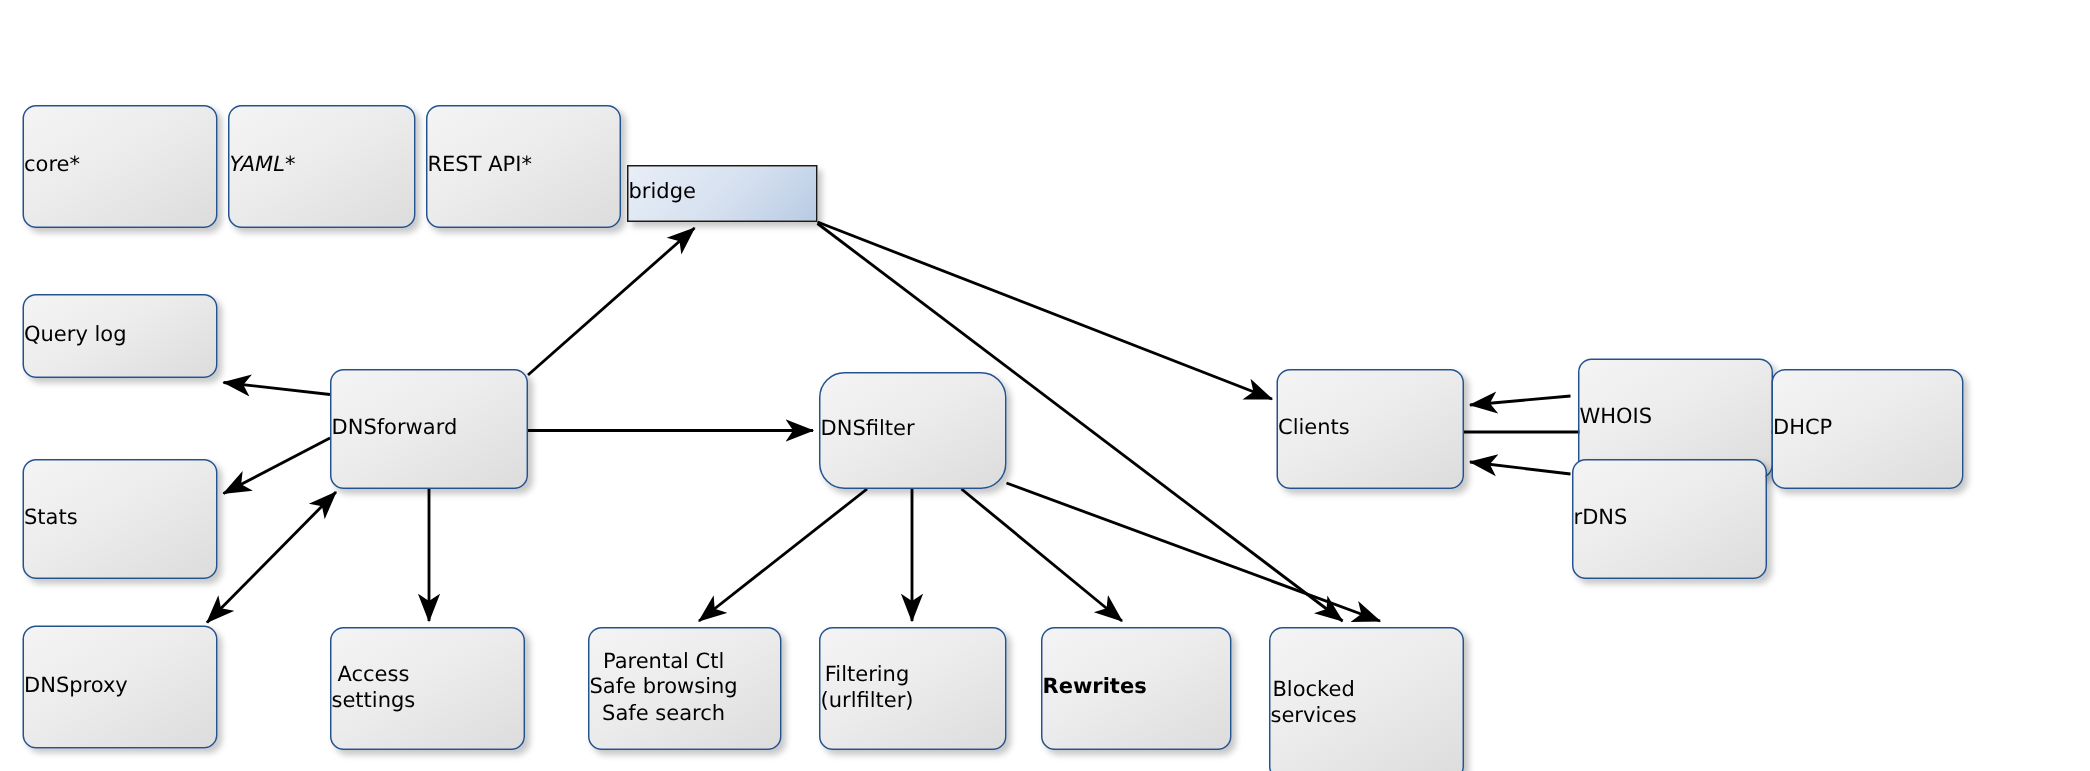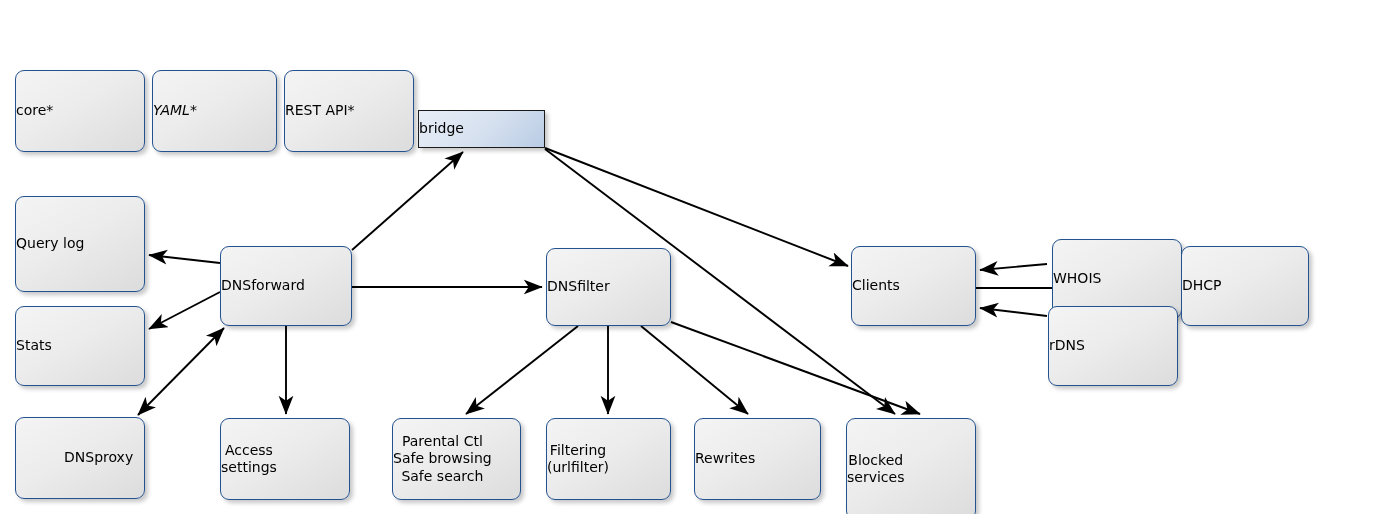--- a/index.html
+++ b/index.html
@@ -89,33 +89,33 @@
         <polyline points="1047,316 980,308" marker-end="url(#arrowEnd)"></polyline>
         <polyline points="976,288 1246,288" marker-end="url(#arrowEnd)"></polyline>
       </g>
   </svg>
 
   <div id="node-layer">
       <div class="node" style="left: 15px; top: 70px; width: 130px; height: 82px;"><span>core*</span></div>
       <div class="node" style="left: 152px; top: 70px; width: 125px; height: 82px; font-style: italic;"><span>YAML*</span></div>
       <div class="node" style="left: 284px; top: 70px; width: 130px; height: 82px;"><span>REST API*</span></div>
       <div class="node accent" style="left: 418px; top: 110px; width: 127px; height: 38px;"><span>bridge</span></div>
-      <div class="node" style="left: 15px; top: 196px; width: 130px; height: 96px;"><span>Query log</span></div>
+      <div class="node" style="left: 15px; top: 196px; width: 130px; height: 56px;"><span>Query log</span></div>
       <div class="node" style="left: 15px; top: 306px; width: 130px; height: 80px;"><span>Stats</span></div>
-      <div class="node" style="left: 15px; top: 417px; width: 130px; height: 82px; padding-left: 48px;"><span>DNSproxy</span></div>
+      <div class="node" style="left: 15px; top: 417px; width: 130px; height: 82px;"><span>DNSproxy</span></div>
       <div class="node" style="left: 220px; top: 246px; width: 132px; height: 80px;"><span>DNSforward</span></div>
       <div class="node" style="left: 220px; top: 418px; width: 130px; height: 82px;"><span>Access
 settings</span></div>
-      <div class="node" style="left: 546px; top: 248px; width: 125px; height: 78px;"><span>DNSfilter</span></div>
+      <div class="node" style="left: 546px; top: 248px; width: 125px; height: 78px; border-radius: 17px;"><span>DNSfilter</span></div>
       <div class="node" style="left: 392px; top: 418px; width: 129px; height: 82px;"><span>Parental Ctl
 Safe browsing
 Safe search</span></div>
       <div class="node" style="left: 546px; top: 418px; width: 125px; height: 82px;"><span>Filtering
 (urlfilter)</span></div>
-      <div class="node" style="left: 694px; top: 418px; width: 127px; height: 82px;"><span>Rewrites</span></div>
+      <div class="node" style="left: 694px; top: 418px; width: 127px; height: 82px; font-weight: bold;"><span>Rewrites</span></div>
       <div class="node" style="left: 846px; top: 418px; width: 130px; height: 102px;"><span>Blocked
 services</span></div>
       <div class="node" style="left: 851px; top: 246px; width: 125px; height: 80px;"><span>Clients</span></div>
       <div class="node" style="left: 1052px; top: 196px; width: 130px; height: 80px; margin-top: 43px;"><span>WHOIS</span></div>
       <div class="node" style="left: 1048px; top: 306px; width: 130px; height: 80px;"><span>rDNS</span></div>
       <div class="node" style="left: 1181px; top: 246px; width: 128px; height: 80px;"><span>DHCP</span></div>
     </div>
 
 
 </div>

